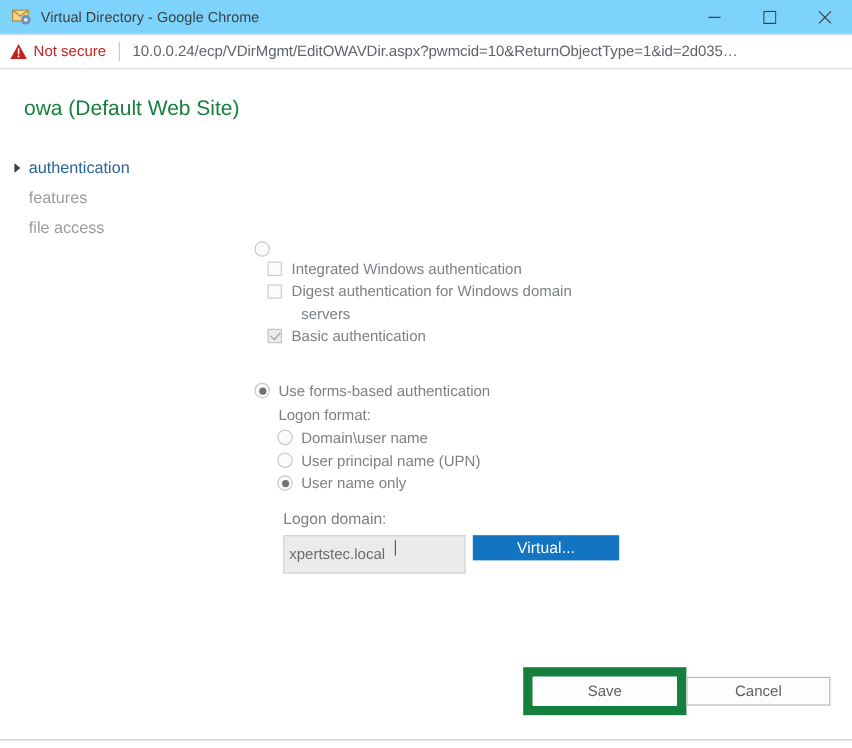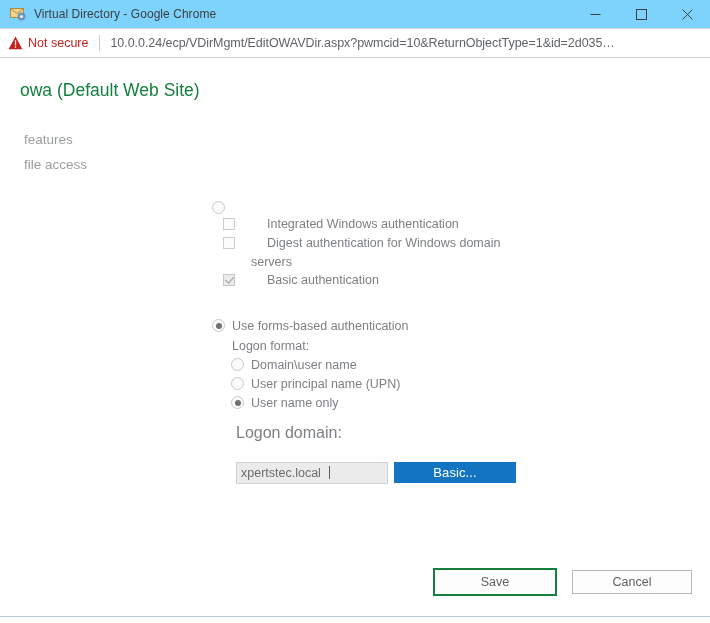--- a/index.html
+++ b/index.html
@@ -223,21 +223,21 @@
     position: absolute;
     left: 3px;
     top: 0px;
     width: 4px;
     height: 7px;
     border: solid #9a9da0;
     border-width: 0 1.6px 1.6px 0;
     transform: rotate(42deg);
   }
 
-  .indent-1 { margin-left: 11px; gap: 24px; }
+  .indent-1 { margin-left: 11px; }
   .indent-2 { margin-left: 19px; }
   .cont-line {
     font-size: 12.5px;
     color: #7d8084;
     line-height: 16px;
     margin-left: 39px;
     margin-bottom: 2px;
   }
 
   .group-gap { height: 27px; }
@@ -248,32 +248,32 @@
     margin-left: 20px;
     line-height: 19px;
     margin-bottom: 1px;
   }
 
   .domain-block {
     margin-left: 24px;
     margin-top: 13px;
   }
   .domain-label {
-    font-size: 16px;
+    font-size: 13px;
     color: #7d8084;
     line-height: 16px;
-    margin-bottom: 21px;
+    margin-bottom: 5px;
   }
   .domain-row {
     display: flex;
     align-items: stretch;
   }
   .domain-input {
     width: 152px;
-    height: 22px;
+    height: 32px;
     background: #ebebeb;
     border: 1px solid #cfd2d5;
     box-sizing: border-box;
     font-size: 12.5px;
     color: #6a6d70;
     font-family: "Liberation Sans", sans-serif;
     padding: 0 4px;
     line-height: 19px;
     outline: none;
     position: relative;
@@ -316,23 +316,22 @@
     font-size: 12.5px;
     color: #5c5f62;
     font-family: "Liberation Sans", sans-serif;
     cursor: pointer;
     display: flex;
     align-items: center;
     justify-content: center;
     box-sizing: border-box;
   }
   .btn-save-wrap {
-    border: 2px solid #15803d;
+    border: 8px solid #15803d;
     padding: 0;
-    margin-right: 15px;
     display: inline-flex;
     box-sizing: border-box;
   }
   .btn-save-wrap .btn {
     border: 1px solid #ffffff;
   }
 
   .bottom-rule {
     position: absolute;
     left: 0;
@@ -388,20 +387,24 @@
     </div>
     <div class="omni-sep"></div>
     <div class="url-text">10.0.0.24/ecp/VDirMgmt/EditOWAVDir.aspx?pwmcid=10&amp;ReturnObjectType=1&amp;id=2d035…</div>
   </div>
 
   <div class="page">
 
     <div class="page-title">owa (Default Web Site)</div>
 
     <div class="nav">
+      <div class="nav-item selected">
+        <span class="nav-caret"></span>
+        <span>authentication</span>
+      </div>
       <div class="nav-item">
         <span>features</span>
       </div>
       <div class="nav-item">
         <span>file access</span>
       </div>
     </div>
 
     <div class="form">
 
@@ -449,21 +452,21 @@
         <span class="opt-label">User name only</span>
       </div>
 
       <div class="domain-block">
         <div class="domain-label">Logon domain:</div>
         <div class="domain-row">
           <div class="domain-input-wrap">
             <input class="domain-input" type="text" value="xpertstec.local" style="">
             <span class="caret-bar"></span>
           </div>
-          <button class="browse-btn">Basic...</button>
+          <button class="browse-btn">Virtual...</button>
         </div>
       </div>
 
     </div>
 
     <div class="actions">
       <div class="btn-save-wrap">
         <button class="btn">Save</button>
       </div>
       <button class="btn">Cancel</button>

